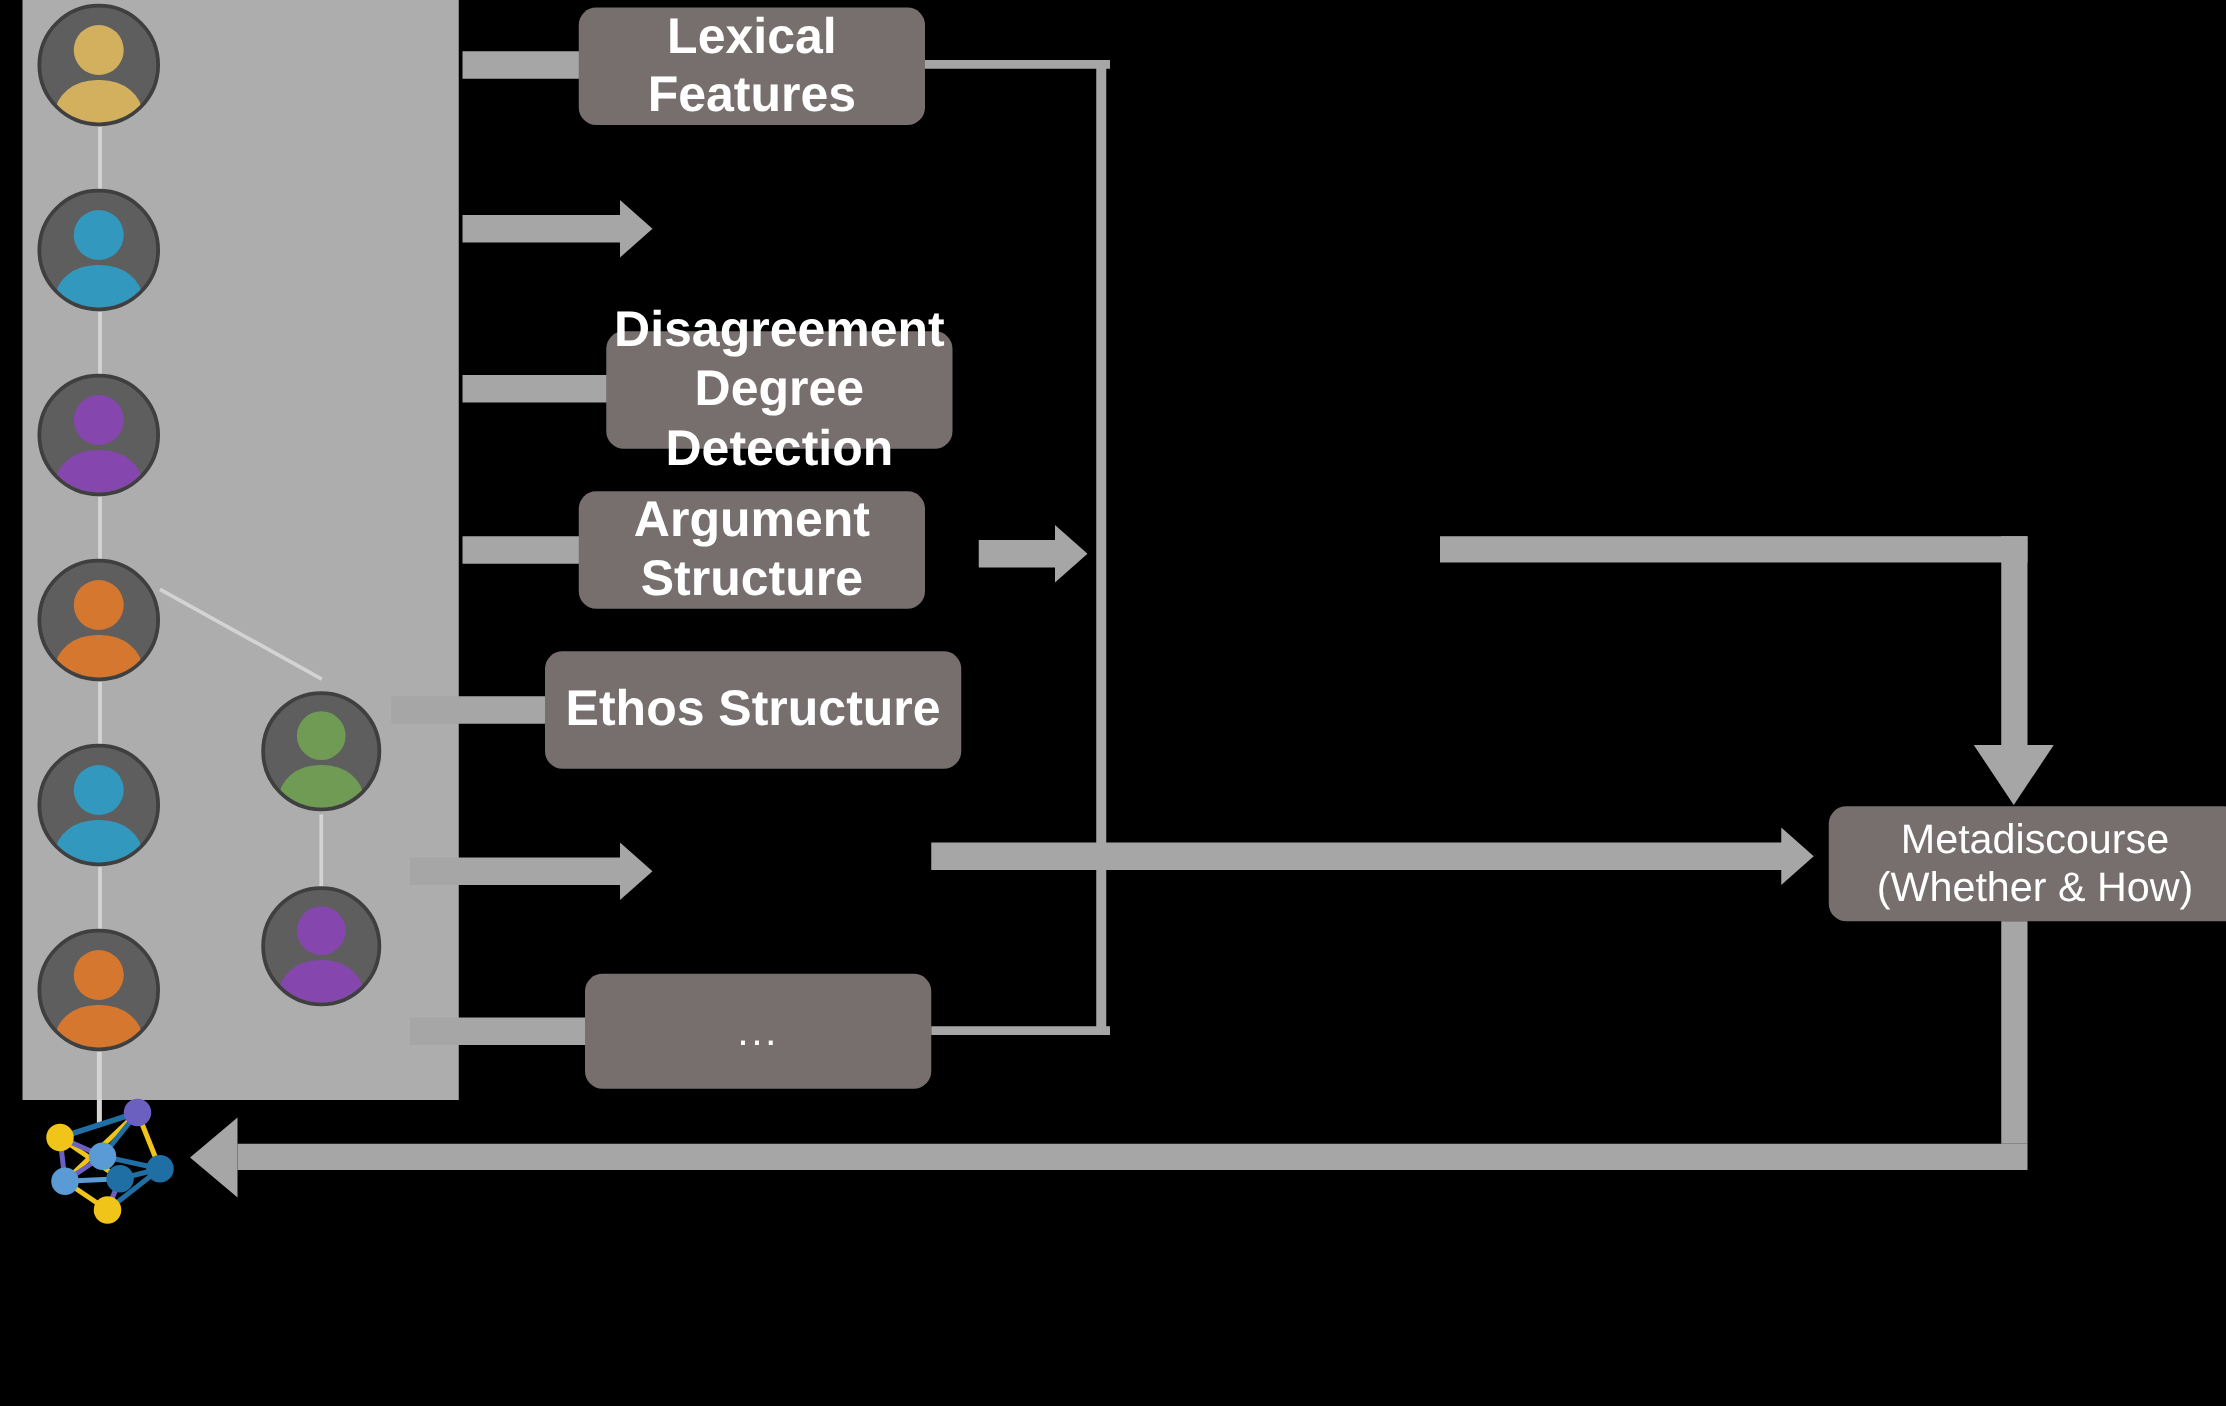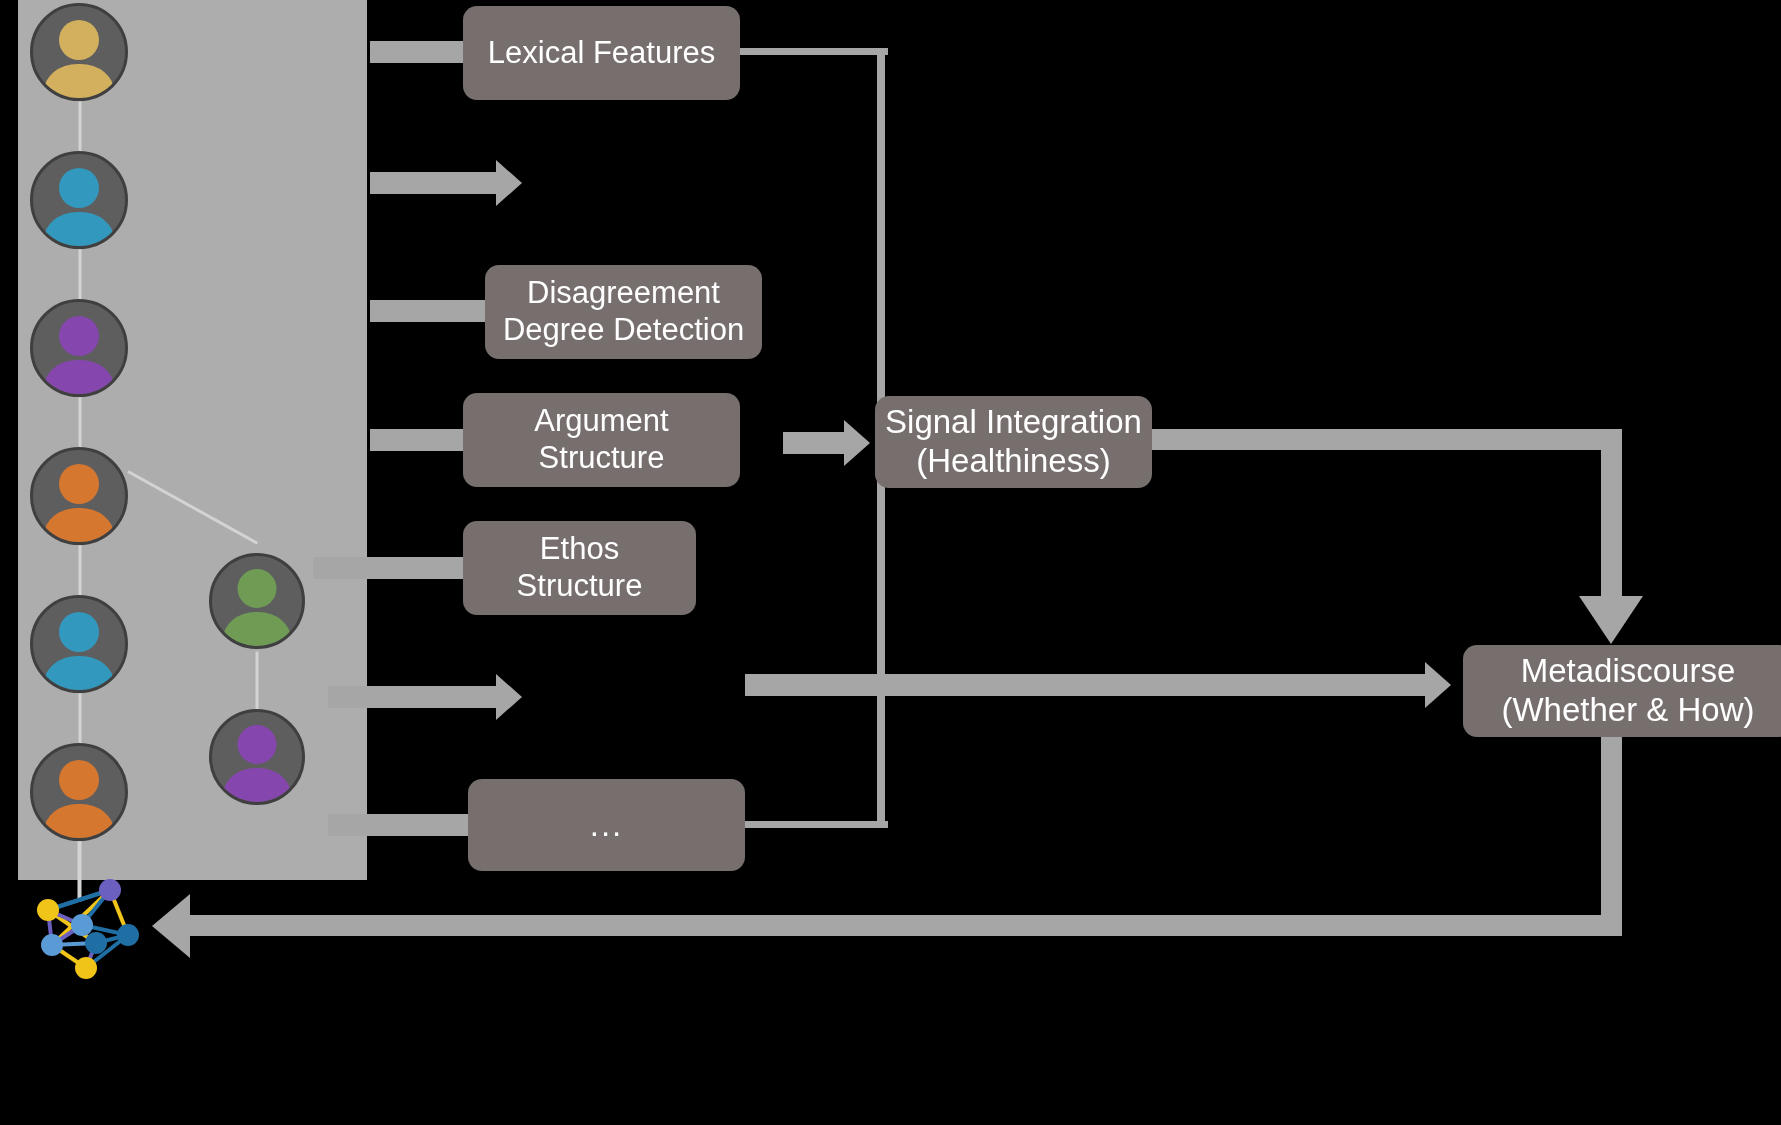--- a/index.html
+++ b/index.html
@@ -50,21 +50,21 @@
     border-radius:14px;
     color:#ffffff;
     display:flex;
     align-items:center;
     justify-content:center;
     text-align:center;
     line-height:1.18;
     box-sizing:border-box;
     padding:4px 10px;
   }
-  .box.f{font-size:31px;}
+  .box.f{font-size:40px;font-weight:bold;}
   .box.sig{font-size:33px;}
   .box.interv{font-size:33px;}
   .box.dots{font-size:33px;letter-spacing:2px;}
 
   
   .hbar{
     position:absolute;
     background:#a6a6a6;
   }
   .vbar{
@@ -176,45 +176,41 @@
 
 
   <div class="box f" style="left:485px;top:265px;width:277px;height:94px;">
     <span class="nl">Disagreement<br>Degree Detection</span>
   </div>
 
   <div class="box f" style="left:463px;top:393px;width:277px;height:94px;">
     <span class="nl">Argument<br>Structure</span>
   </div>
 
-  <div class="box f" style="left:463px;top:521px;width:233px;height:94px;text-align:center;">
+  <div class="box f" style="left:436px;top:521px;width:333px;height:94px;text-align:center;">
     <span>Ethos Structure</span>
   </div>
 
 
   <div class="box dots" style="left:468px;top:779px;width:277px;height:92px;">
     <span>...</span>
   </div>
 
   <div class="thin" style="left:740px;top:48px;width:148px;height:7px;"></div>
 
   <div class="thin" style="left:745px;top:821px;width:143px;height:7px;"></div>
 
   <div class="thin" style="left:877px;top:48px;width:8px;height:780px;"></div>
 
   <div class="hbar" style="left:783px;top:432px;width:63px;height:22px;"></div>
   <div class="arrow-r" style="left:844px;top:420px;"></div>
 
   <div class="hbar" style="left:745px;top:674px;width:682px;height:22px;"></div>
   <div class="arrow-r" style="left:1425px;top:662px;"></div>
 
-  <div class="box sig" style="left:875px;top:396px;width:277px;height:92px;flex-direction:column;">
-    <span>Signal Integration</span>
-    <span>(Healthiness)</span>
-  </div>
 
   <div class="hbar" style="left:1152px;top:429px;width:470px;height:21px;"></div>
   <div class="vbar" style="left:1601px;top:429px;width:21px;height:170px;"></div>
   <div class="arrow-d" style="left:1579px;top:596px;"></div>
 
   <div class="box interv" style="left:1463px;top:645px;width:330px;height:92px;flex-direction:column;">
     <span>Metadiscourse</span>
     <span>(Whether &amp; How)</span>
   </div>
 

